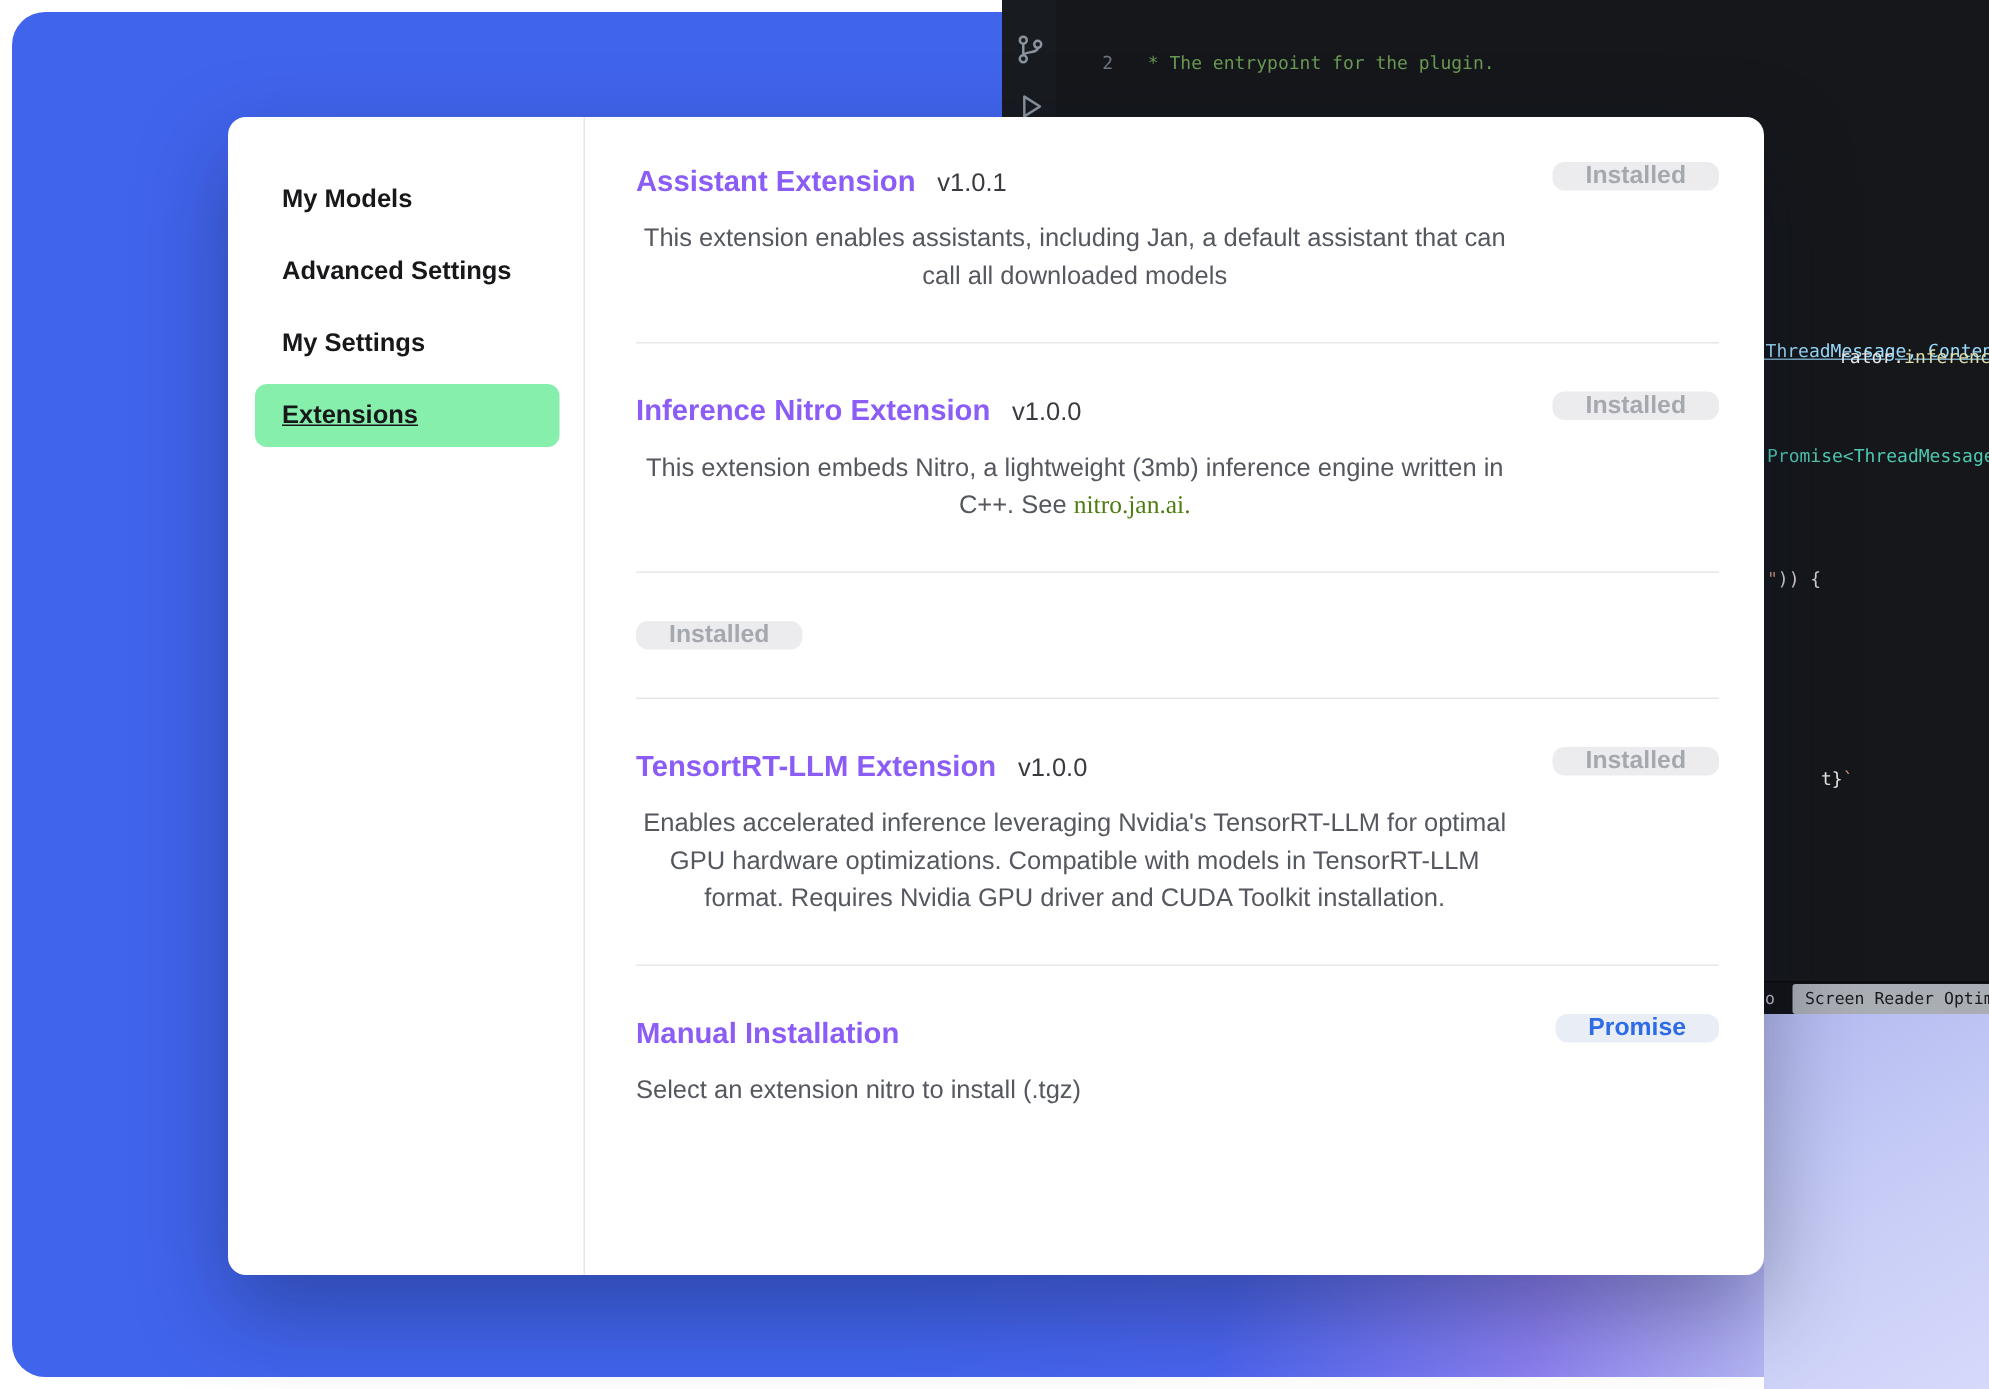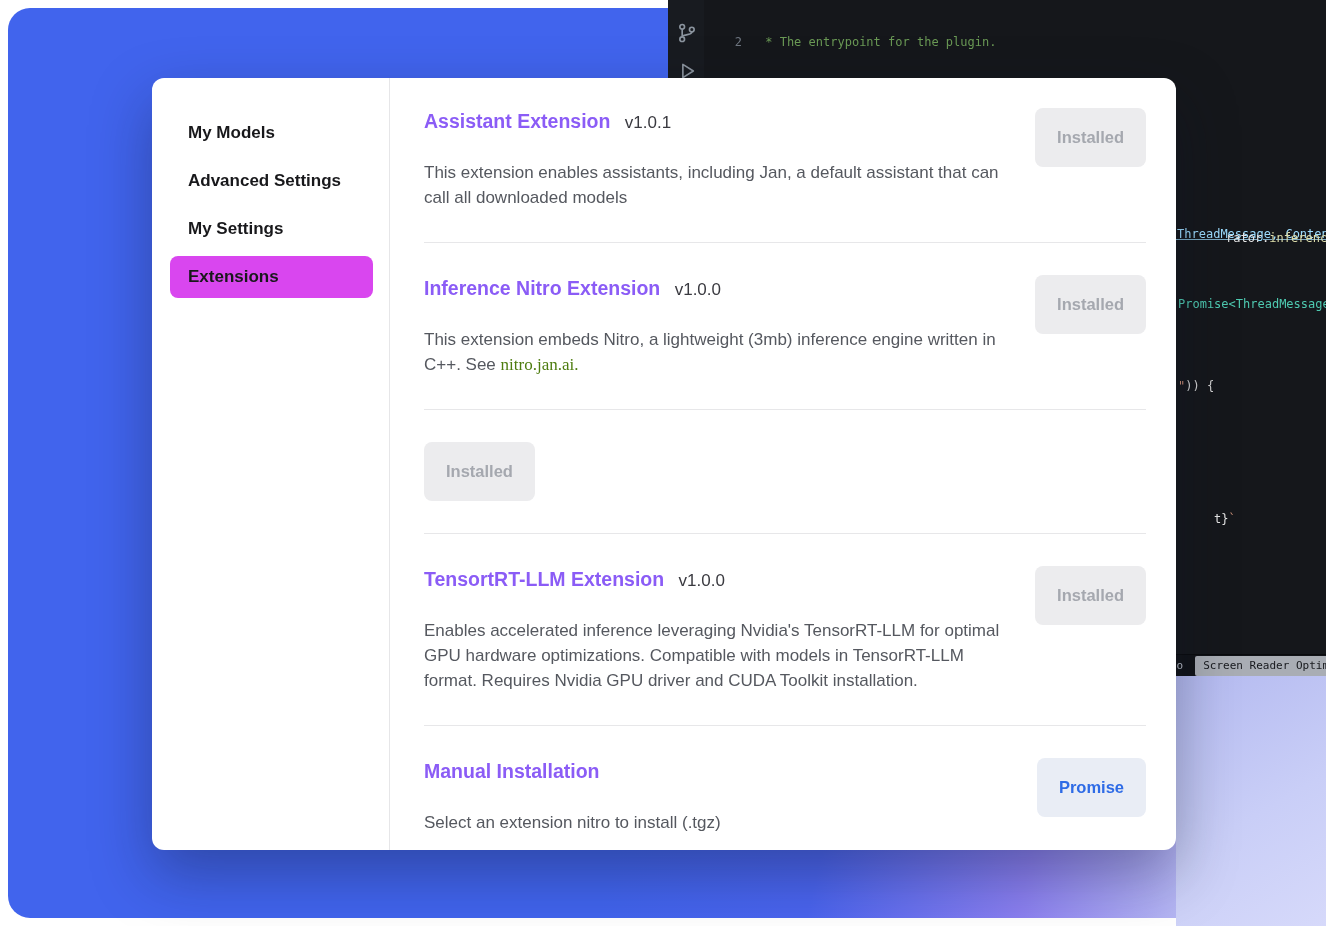--- a/index.html
+++ b/index.html
@@ -105,42 +105,42 @@
   }
   .side-item {
     font-size: 17px;
     font-weight: 700;
     color: #18181b;
     padding: 11px 18px;
     border-radius: 8px;
     margin-bottom: 6px;
     cursor: pointer;
   }
-  .side-item.active { background: #d946ef; }
+  .side-item.active { background: #86efac; text-decoration: underline; }
 
   .content {
     flex: 1;
     padding: 30px 30px 0 34px;
     overflow: hidden;
   }
   .ext-row { display: flex; justify-content: space-between; align-items: flex-start; }
   .ext-info { max-width: 585px; }
   .ext-title-line { line-height: 26px; }
   .ext-name { font-size: 19.5px; font-weight: 700; color: #8b5cf6; }
   .ext-version { font-size: 17px; font-weight: 400; color: #3a3a40; margin-left: 10px; }
-  .ext-desc { margin-top: 24px; font-size: 17px; line-height: 25px; color: #55585f; }
+  .ext-desc { margin-top: 10px; font-size: 17px; line-height: 25px; color: #55585f; text-align: center; }
   .desc-link { color: #4d7c0f; text-decoration: none; cursor: pointer; font-family: Liberation Serif, serif; }
   a:empty { display: none; }
   .btn {
     border: none;
     border-radius: 8px;
     font-family: "Liberation Sans", sans-serif;
     font-size: 16.5px;
     font-weight: 600;
-    padding: 20px 22px;
+    padding: 0 22px;
     flex: 0 0 auto;
     cursor: pointer;
   }
   .btn-installed { background: #ececee; color: #a5a8af; }
   .btn-select { background: #e9edf5; color: #2e6be6; }
   .row-divider { height: 1px; background: #e7e7e9; margin: 32px 0; }
 </style>
 </head>
 <body>
 

